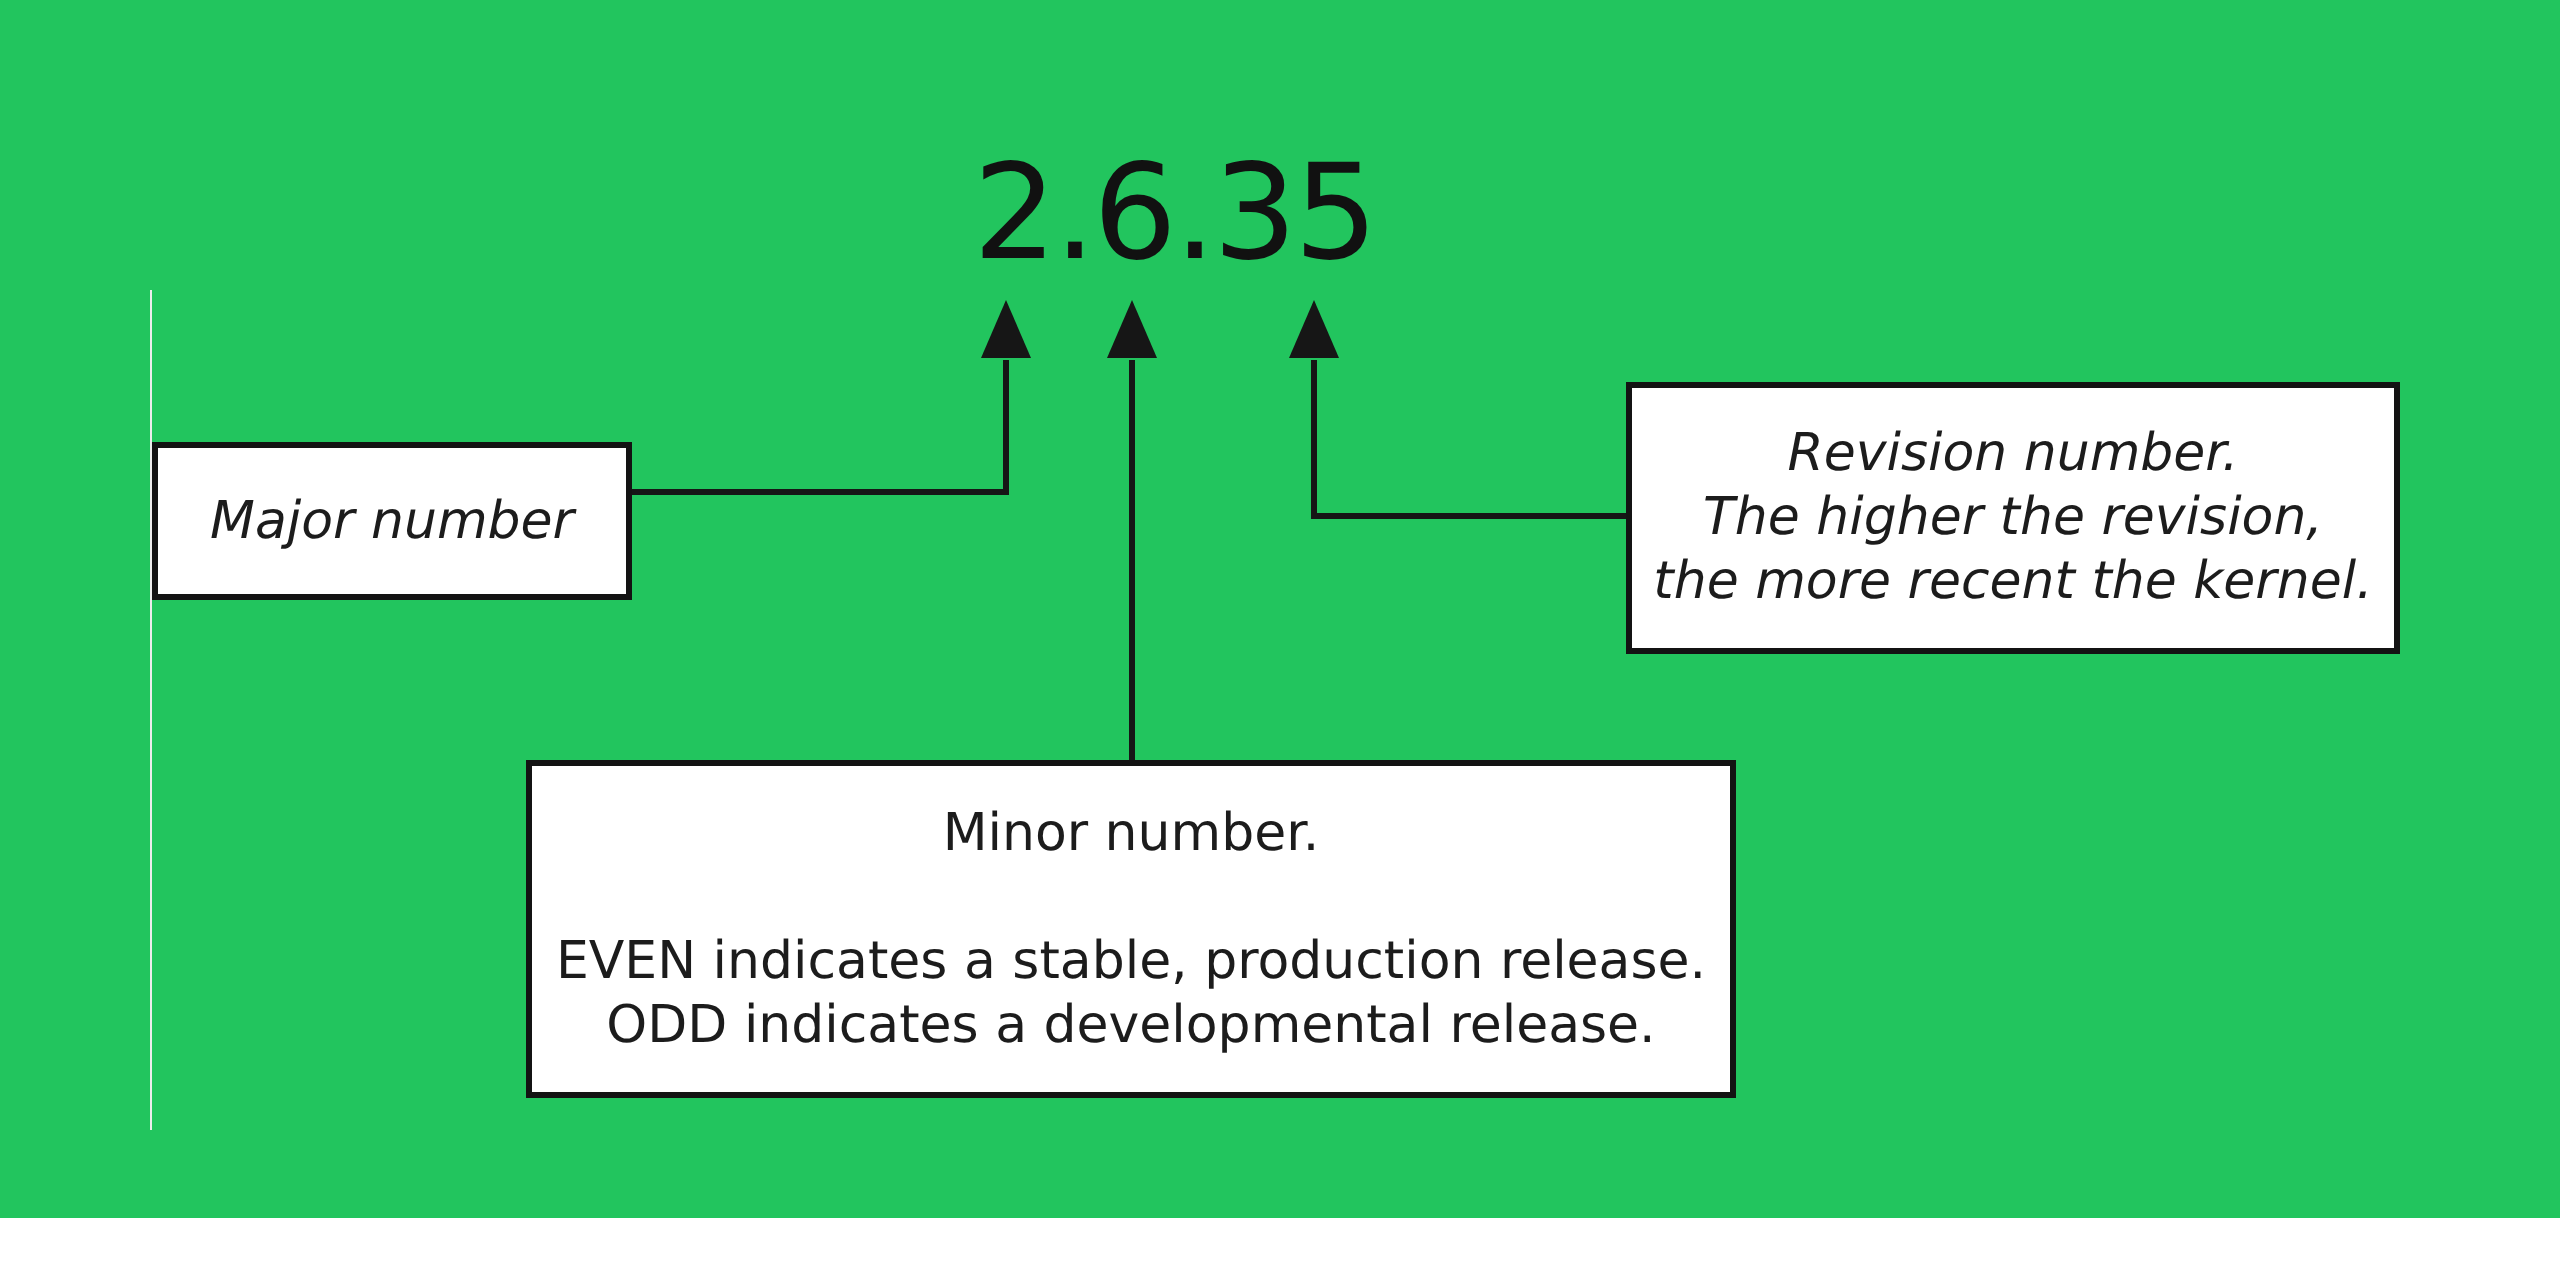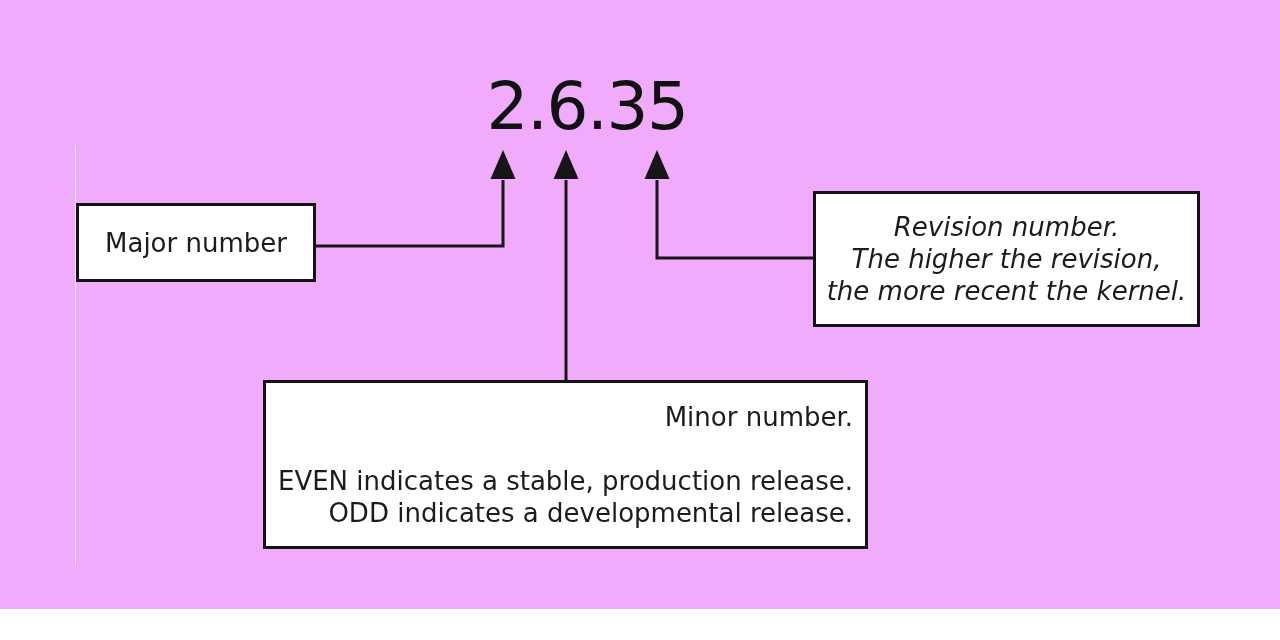--- a/index.html
+++ b/index.html
@@ -5,21 +5,21 @@
   * { margin: 0; padding: 0; box-sizing: border-box; }
   html, body { background: #ffffff; }
   body {
     font-family: "DejaVu Sans", "Liberation Sans", sans-serif;
     color: #1c1c1c;
   }
   .canvas {
     position: relative;
     width: 1280px;
     height: 609px;
-    background: #f0abfc;
+    background: #22c55e;
     overflow: hidden;
   }
   .version-title {
     position: absolute;
     left: 387px;
     top: 74px;
     width: 400px;
     text-align: center;
     font-size: 66px;
     line-height: 1;
@@ -50,22 +50,22 @@
     border: 3px solid #131313;
     display: flex;
     align-items: center;
     justify-content: center;
     text-align: center;
     font-size: 26px;
     line-height: 32px;
     color: #1c1c1c;
   }
   .note-box .box-text { white-space: pre-line; }
-  .box-major    { left: 76px;  top: 203px; width: 240px; height: 79px;  }
-  .box-minor    { left: 263px; top: 380px; width: 605px; height: 169px; text-align: right; }
+  .box-major    { left: 76px;  top: 221px; width: 240px; height: 79px; font-style: italic;  }
+  .box-minor    { left: 263px; top: 380px; width: 605px; height: 169px; }
   .box-revision { left: 813px; top: 191px; width: 387px; height: 136px; font-style: italic; }
   .edge-artifact {
     position: absolute;
     left: 75px;
     top: 145px;
     width: 1px;
     height: 420px;
     background: #ededed;
   }
 </style>

